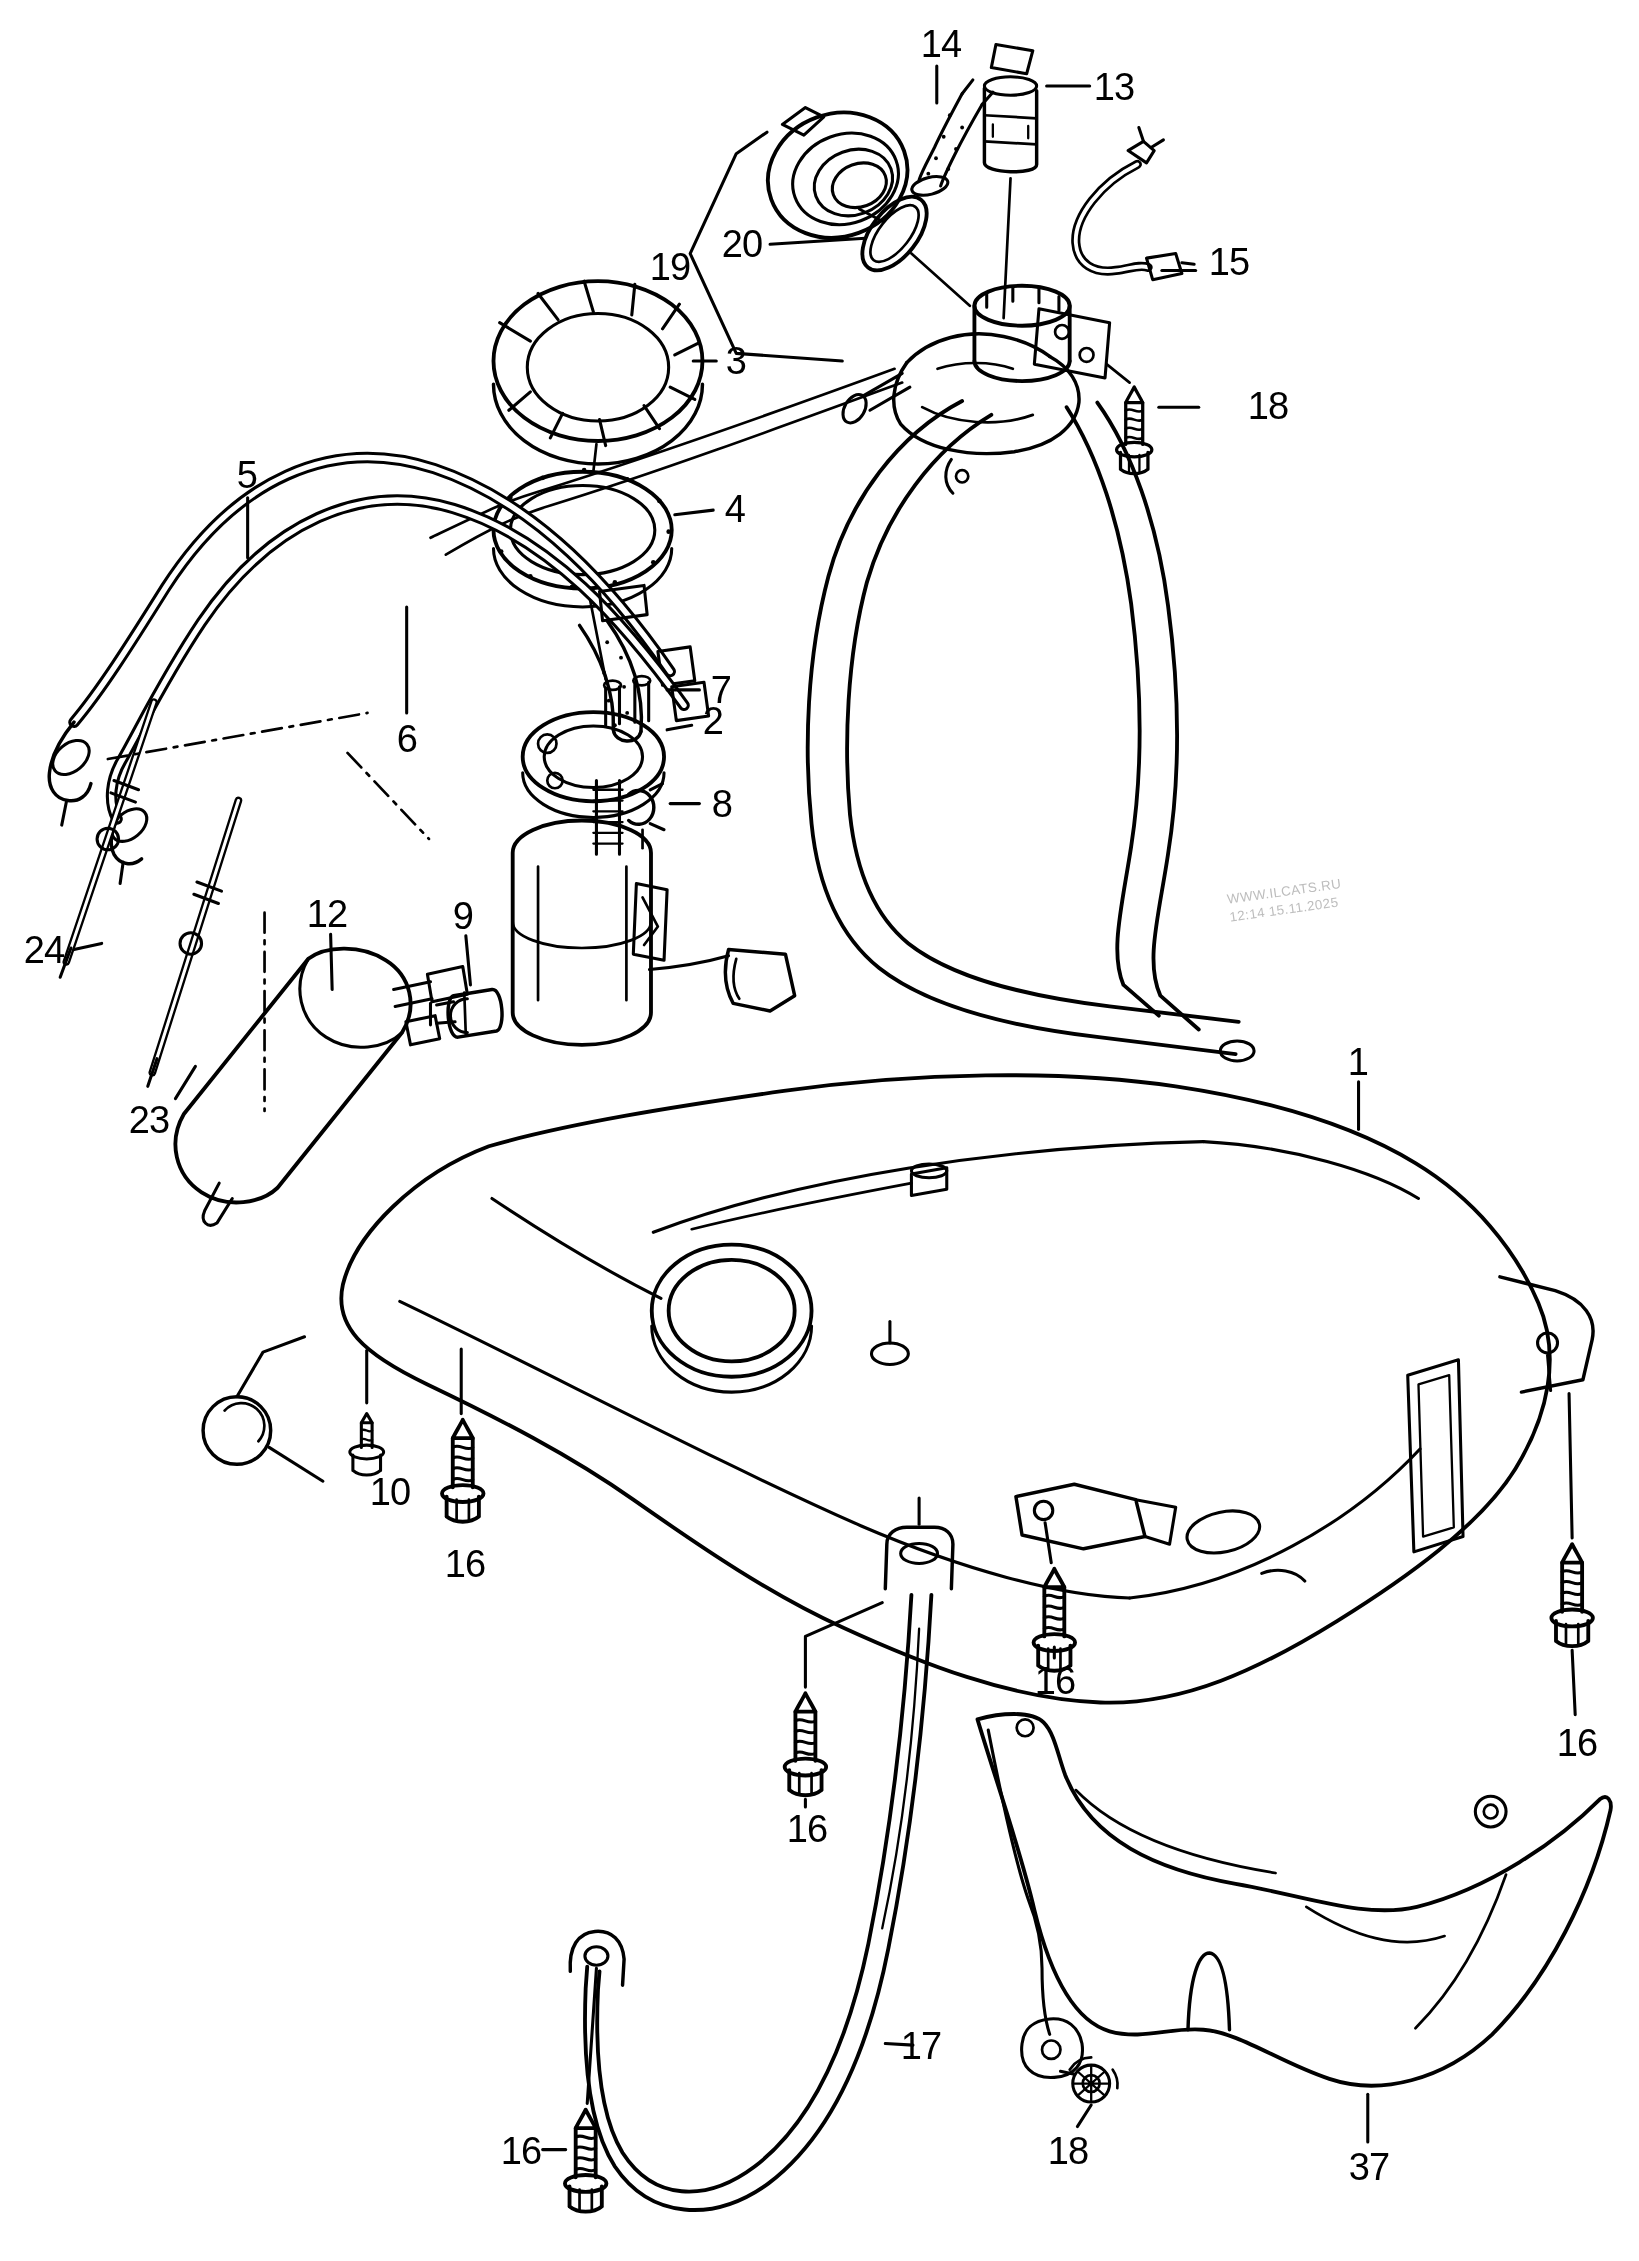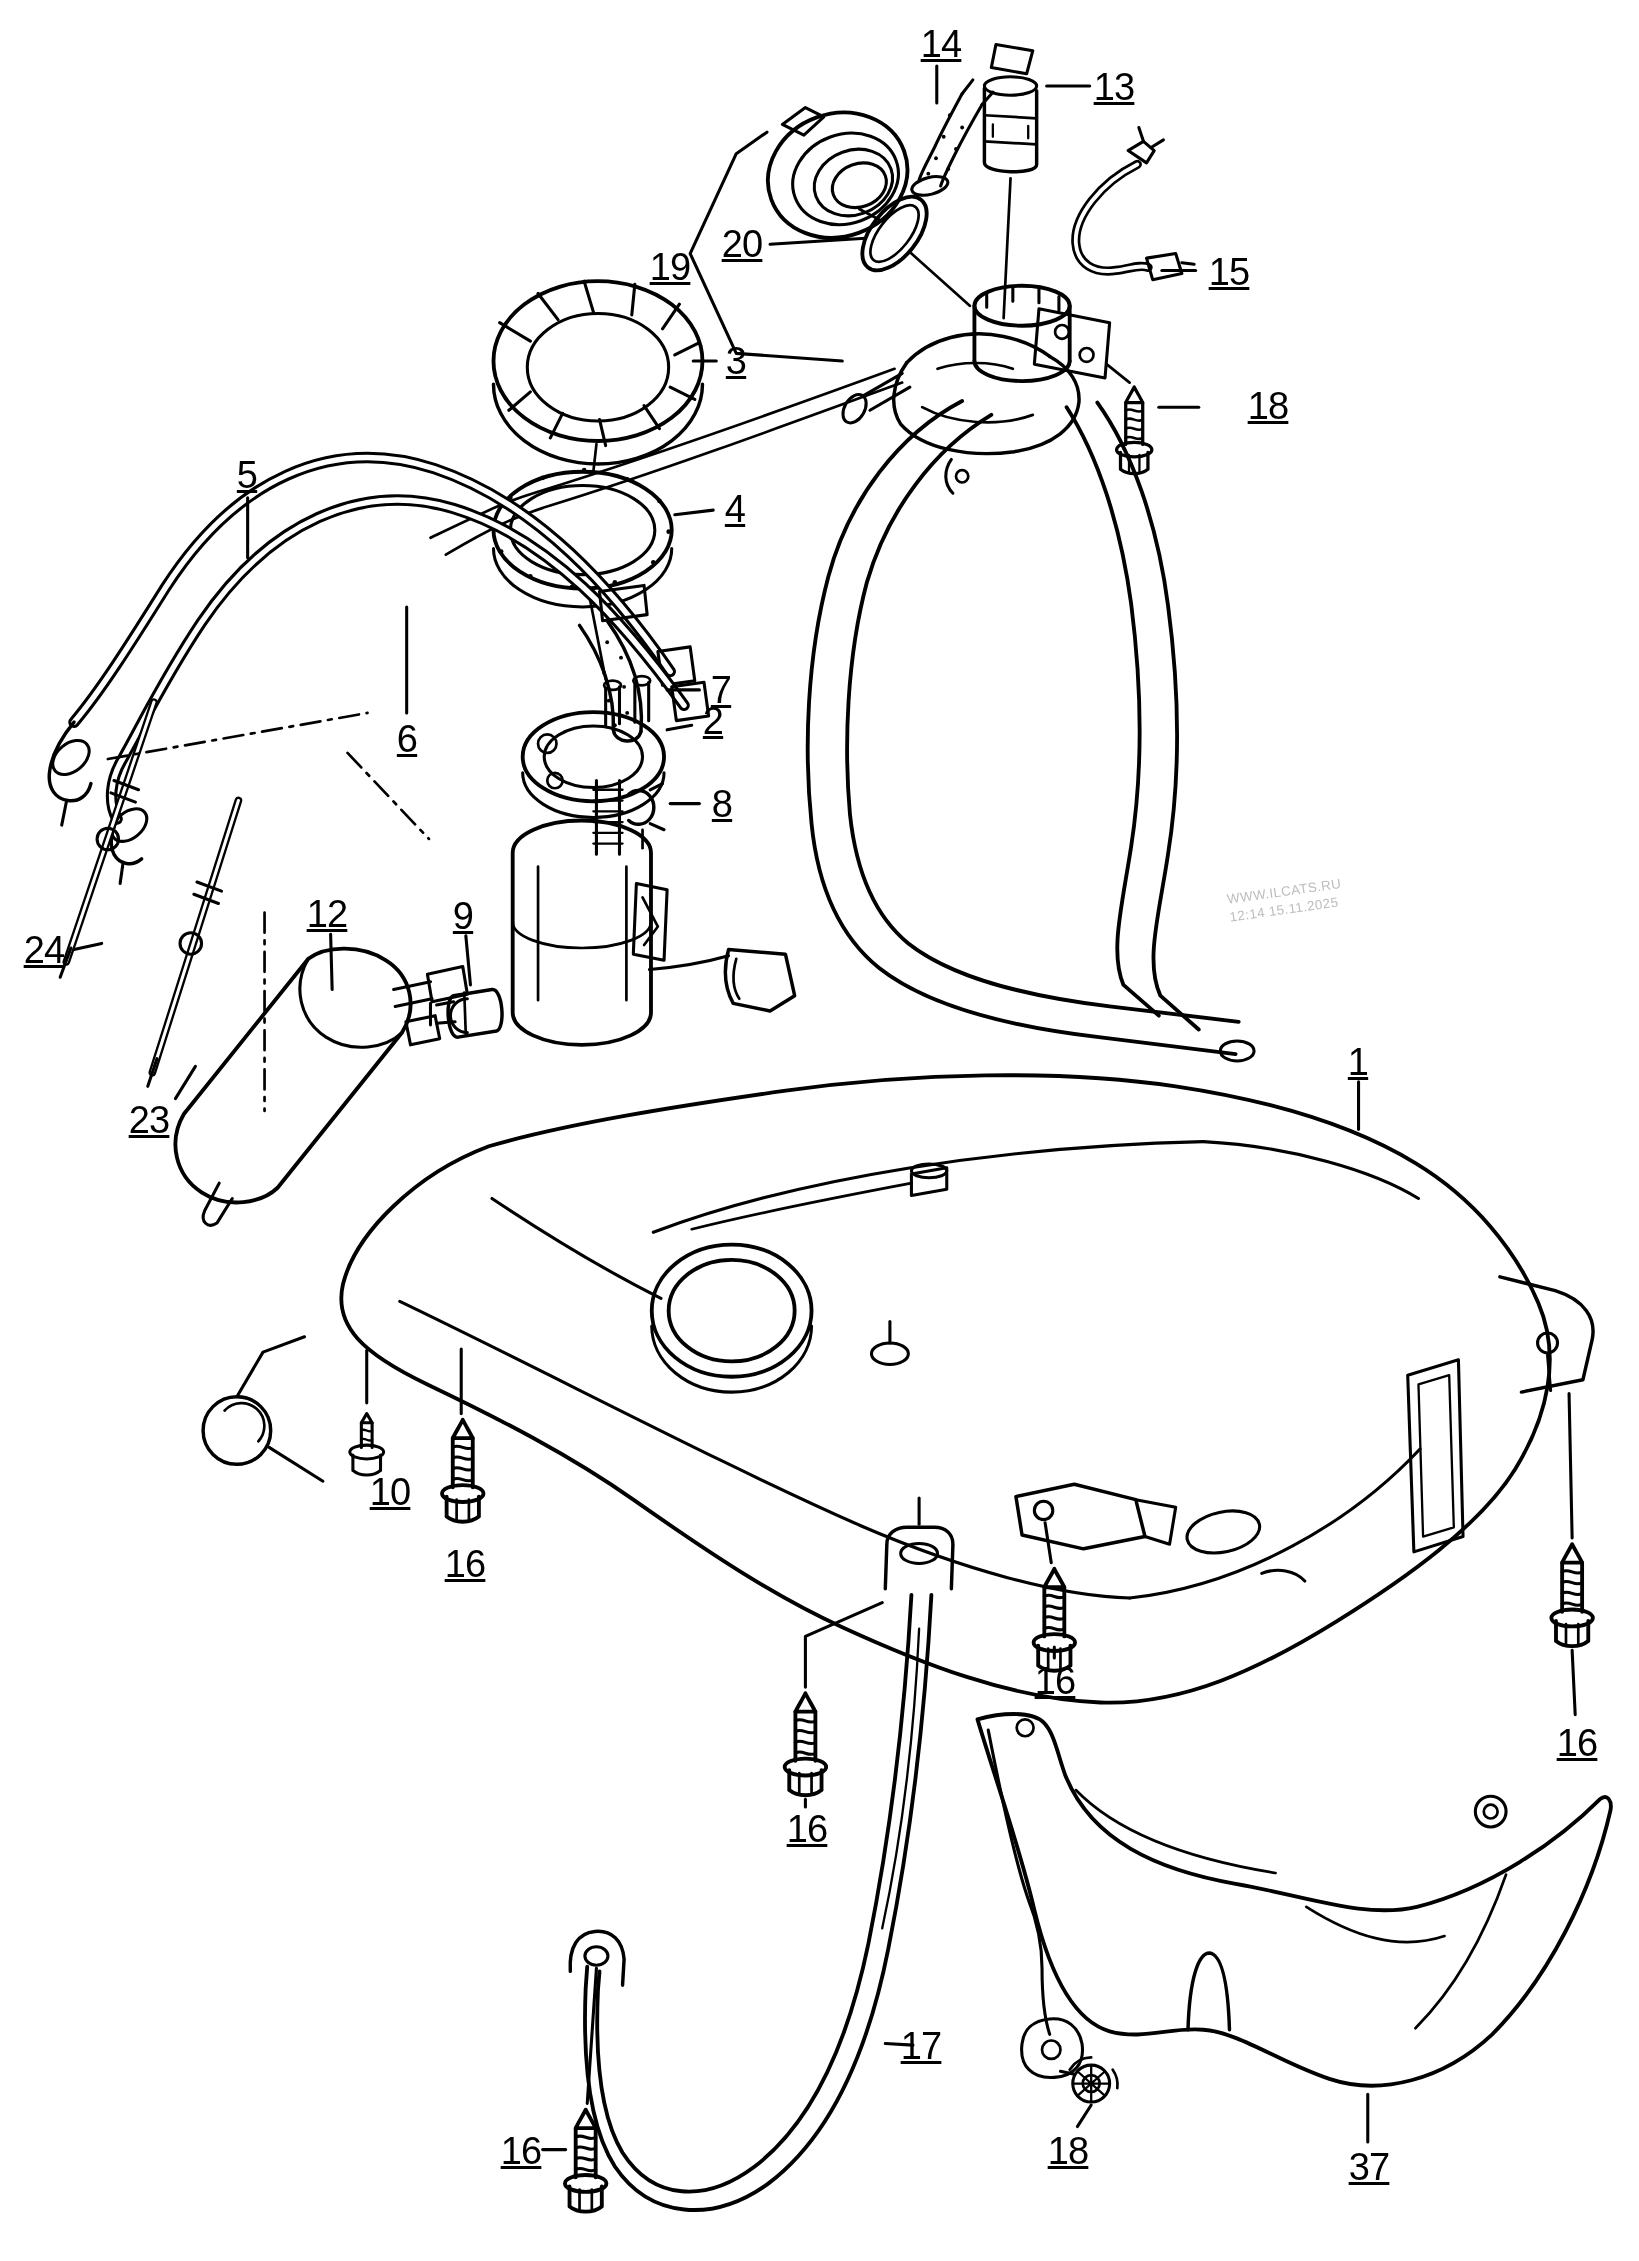--- a/index.html
+++ b/index.html
@@ -1,21 +1,21 @@
 <!DOCTYPE html>
 <html style="font-size:12.3px"><head>
 <meta charset="utf-8">
 <style>
   html,body{margin:0;padding:0;background:#fff;}
   .stage{position:relative;width:1640px;height:2261px;background:#fff;overflow:hidden;
          font-family:"Liberation Sans",sans-serif;}
   .stage svg{position:absolute;left:0;top:0;}
   .callout{position:absolute;transform:translate(-50%,-50%);
            font:400 38px/1 "Liberation Sans",sans-serif;color:#000;letter-spacing:-0.8px;
-           white-space:nowrap;text-decoration:underline;}
+           white-space:nowrap;}
   .watermark{position:absolute;left:1226px;top:891px;transform:rotate(-8deg);
              transform-origin:left top;color:#bdbdbd;
              font:400 13.4px/1.35 "Liberation Sans",sans-serif;letter-spacing:0.4px;}
   .watermark div{white-space:nowrap;}
 </style>
 </head>
 <body>
 
 <div class="stage">
 
@@ -397,21 +397,21 @@
   <span class="callout" style="left:735px;top:509px">4</span>
   <span class="callout" style="left:247px;top:475px">5</span>
   <span class="callout" style="left:407px;top:739px">6</span>
   <span class="callout" style="left:721px;top:690px">7</span>
   <span class="callout" style="left:722px;top:804px">8</span>
   <span class="callout" style="left:463px;top:916px">9</span>
   <span class="callout" style="left:390px;top:1492px">10</span>
   <span class="callout" style="left:327px;top:914px">12</span>
   <span class="callout" style="left:1114px;top:87px">13</span>
   <span class="callout" style="left:941px;top:44px">14</span>
-  <span class="callout" style="left:1229px;top:272px">15</span>
+  <span class="callout" style="left:1229px;top:262px">15</span>
   <span class="callout" style="left:465px;top:1564px">16</span>
   <span class="callout" style="left:1577px;top:1743px">16</span>
   <span class="callout" style="left:1055px;top:1681px">16</span>
   <span class="callout" style="left:807px;top:1829px">16</span>
   <span class="callout" style="left:521px;top:2151px">16</span>
   <span class="callout" style="left:921px;top:2046px">17</span>
   <span class="callout" style="left:1268px;top:406px">18</span>
   <span class="callout" style="left:670px;top:267px">19</span>
   <span class="callout" style="left:742px;top:244px">20</span>
   <span class="callout" style="left:1369px;top:2167px">37</span>

